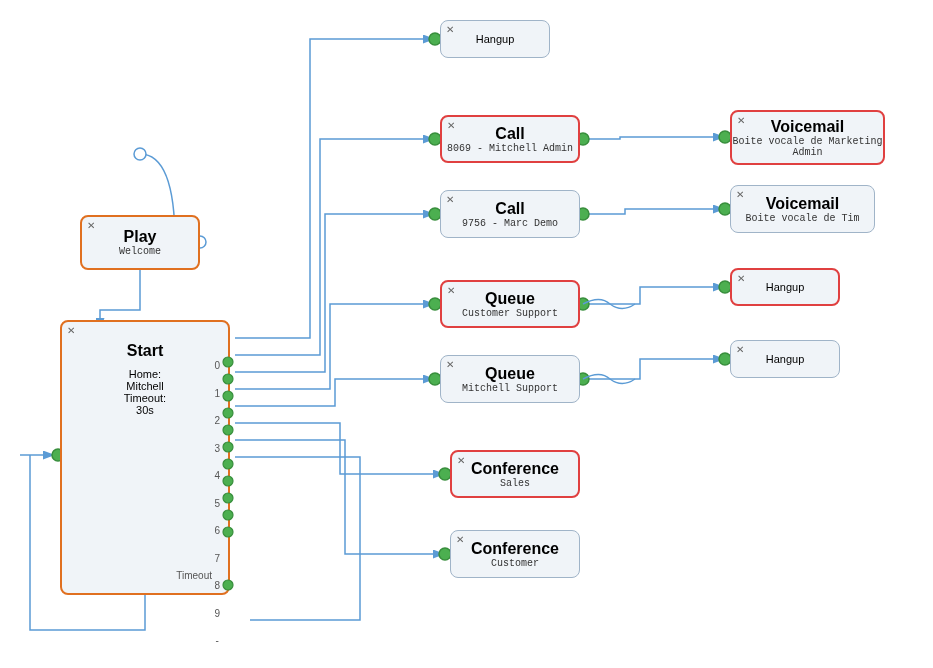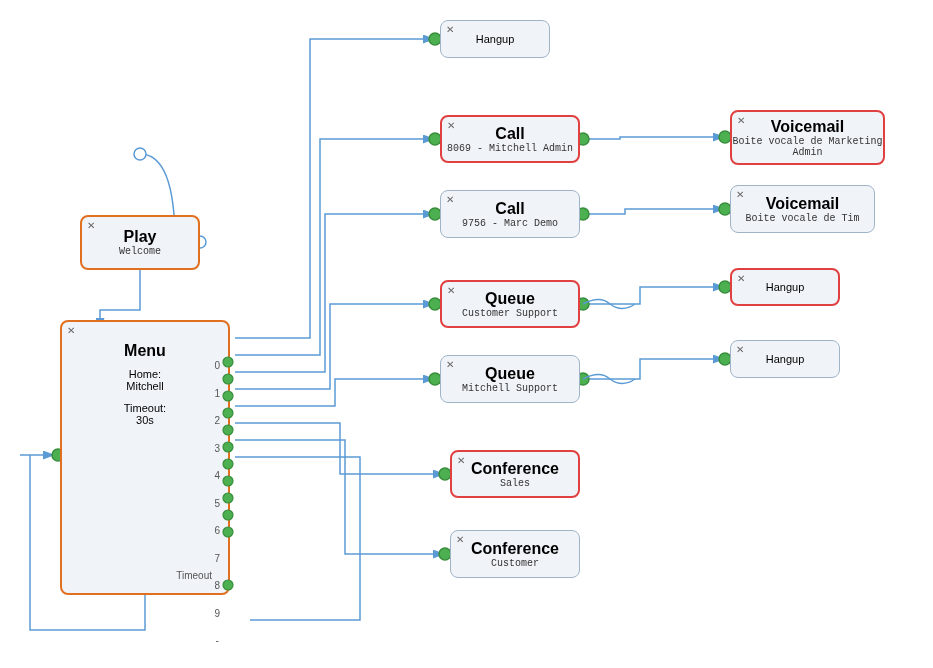--- a/index.html
+++ b/index.html
@@ -140,26 +140,26 @@
 
 
   <div class="node orange-border" style="left:80px;top:215px;width:120px;height:55px;">
     <span class="close-btn">✕</span>
     <span class="node-title">Play</span>
     <span class="node-sub">Welcome</span>
   </div>
 
   <div class="node orange-border" style="left:60px;top:320px;width:170px;height:275px;justify-content:flex-start;padding-top:20px;">
     <span class="close-btn">✕</span>
-    <span class="node-title">Menu</span>
+    <span class="node-title">Start</span>
     <div style="margin-top:8px;font-size:11px;">
       <span>Home:</span><br>
       <span>Mitchell</span>
     </div>
-    <div style="margin-top:10px;font-size:11px;text-align:center;">
+    <div style="font-size:11px;text-align:center;">
       <span>Timeout:</span><br>
       <span>30s</span>
     </div>
 
     <div style="position:absolute;right:8px;top:38px;display:flex;flex-direction:column;gap:16.5px;font-size:10px;color:#555;">
       <span>0</span>
       <span>1</span>
       <span>2</span>
       <span>3</span>
       <span>4</span>

